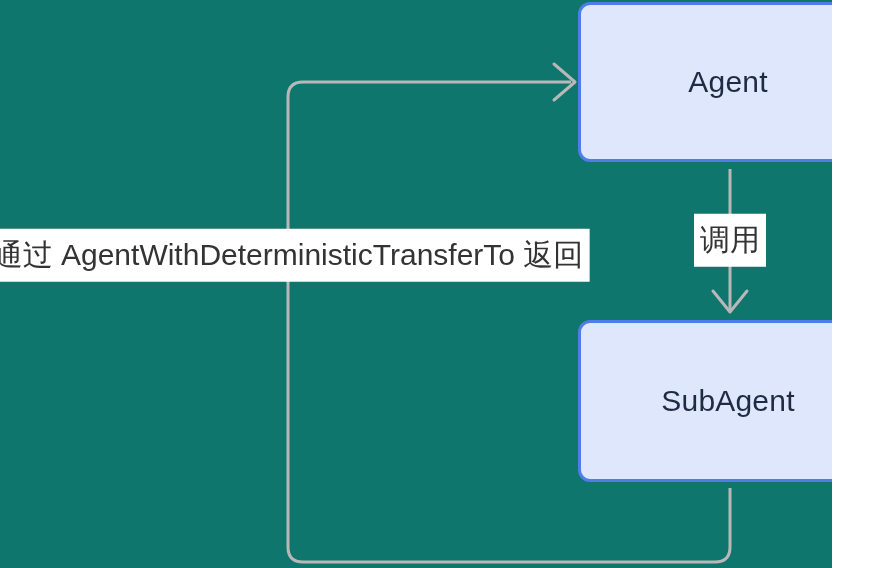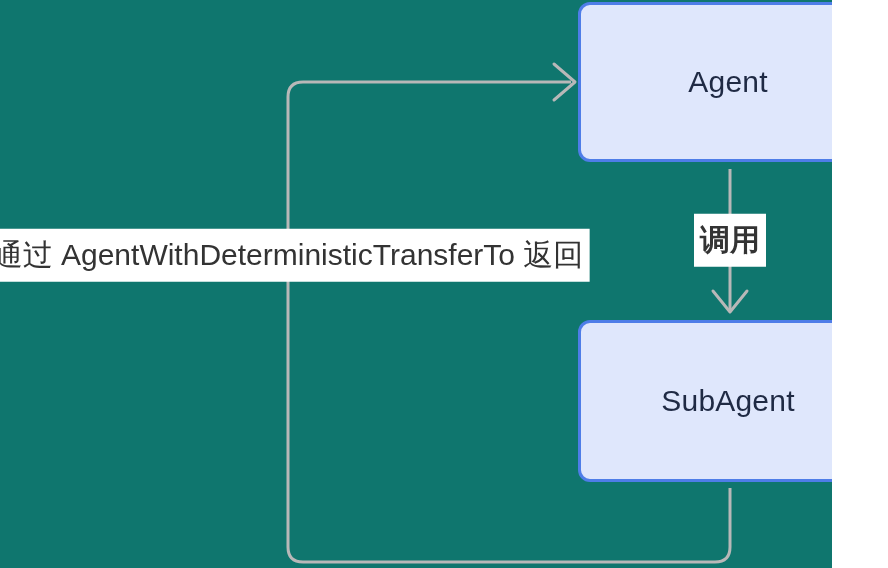--- a/index.html
+++ b/index.html
@@ -56,21 +56,20 @@
     font-size: 30px;
     white-space: nowrap;
     transform: translate(-50%, -50%);
     padding: 9px 6px;
     line-height: 1.15;
     text-align: center;
   }
   .edge-label-call {
     left: 730px;
     top: 240px;
-    font-weight: bold;
   }
   .edge-label-return {
     left: 288px;
     top: 255px;
   }
 </style>
 </head>
 <body>
 
 <div class="stage">

